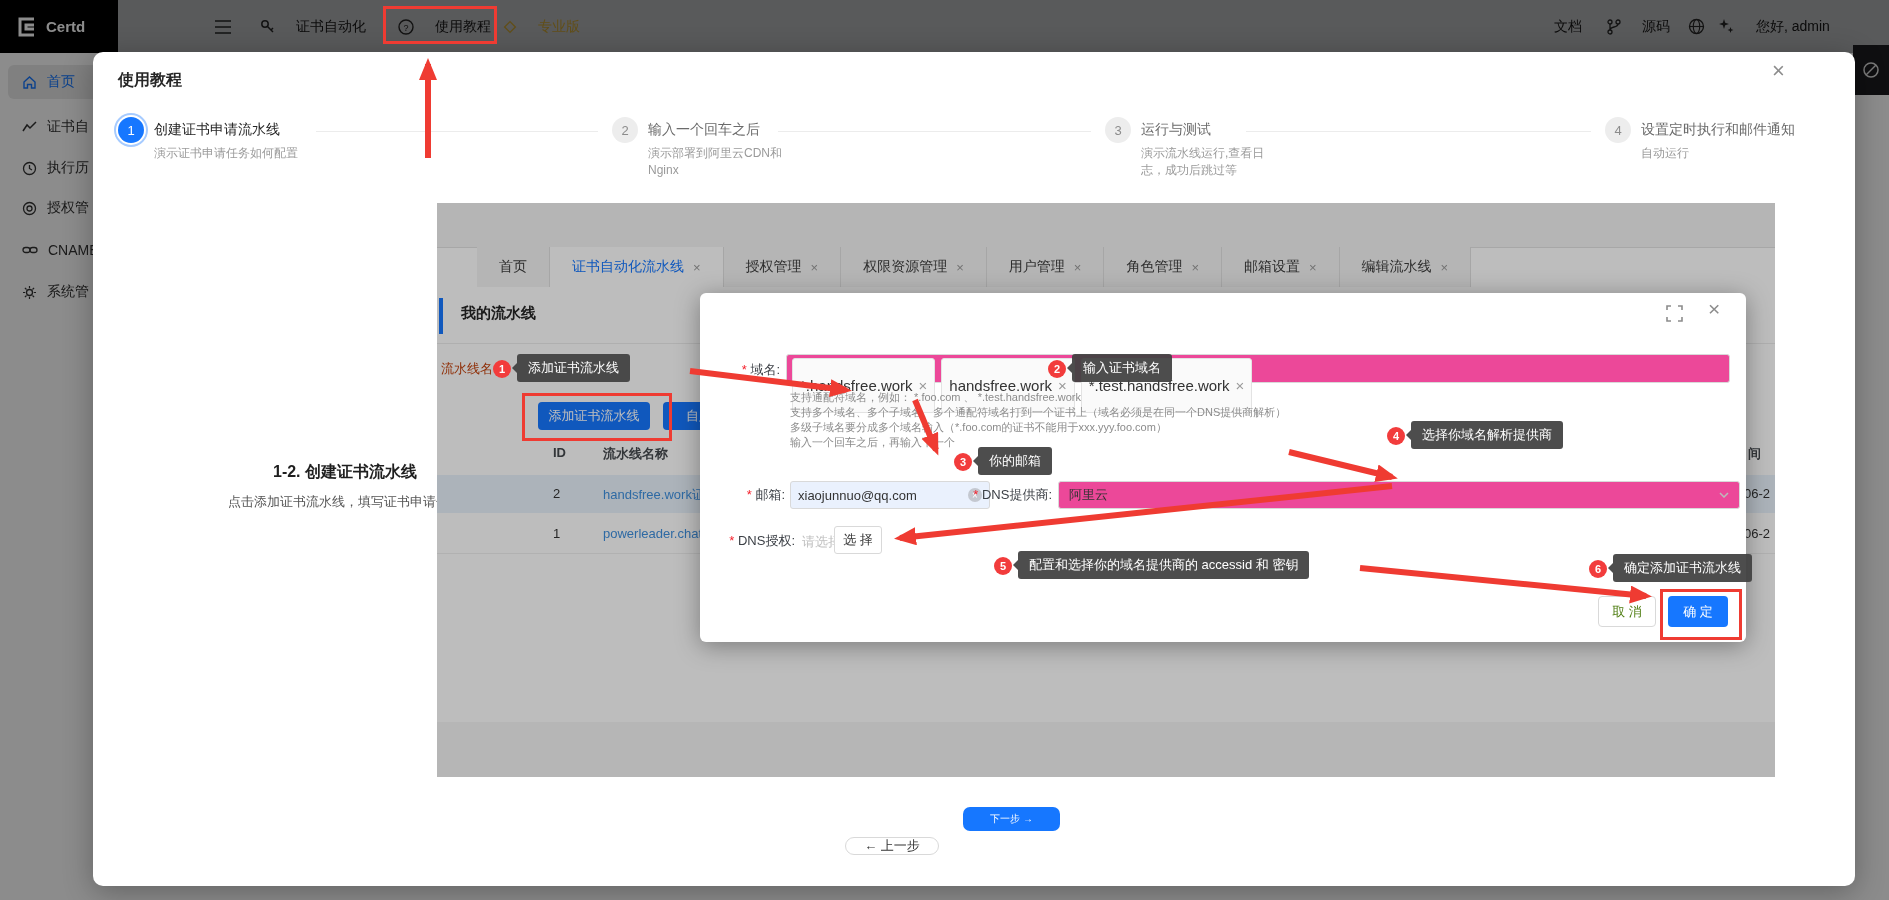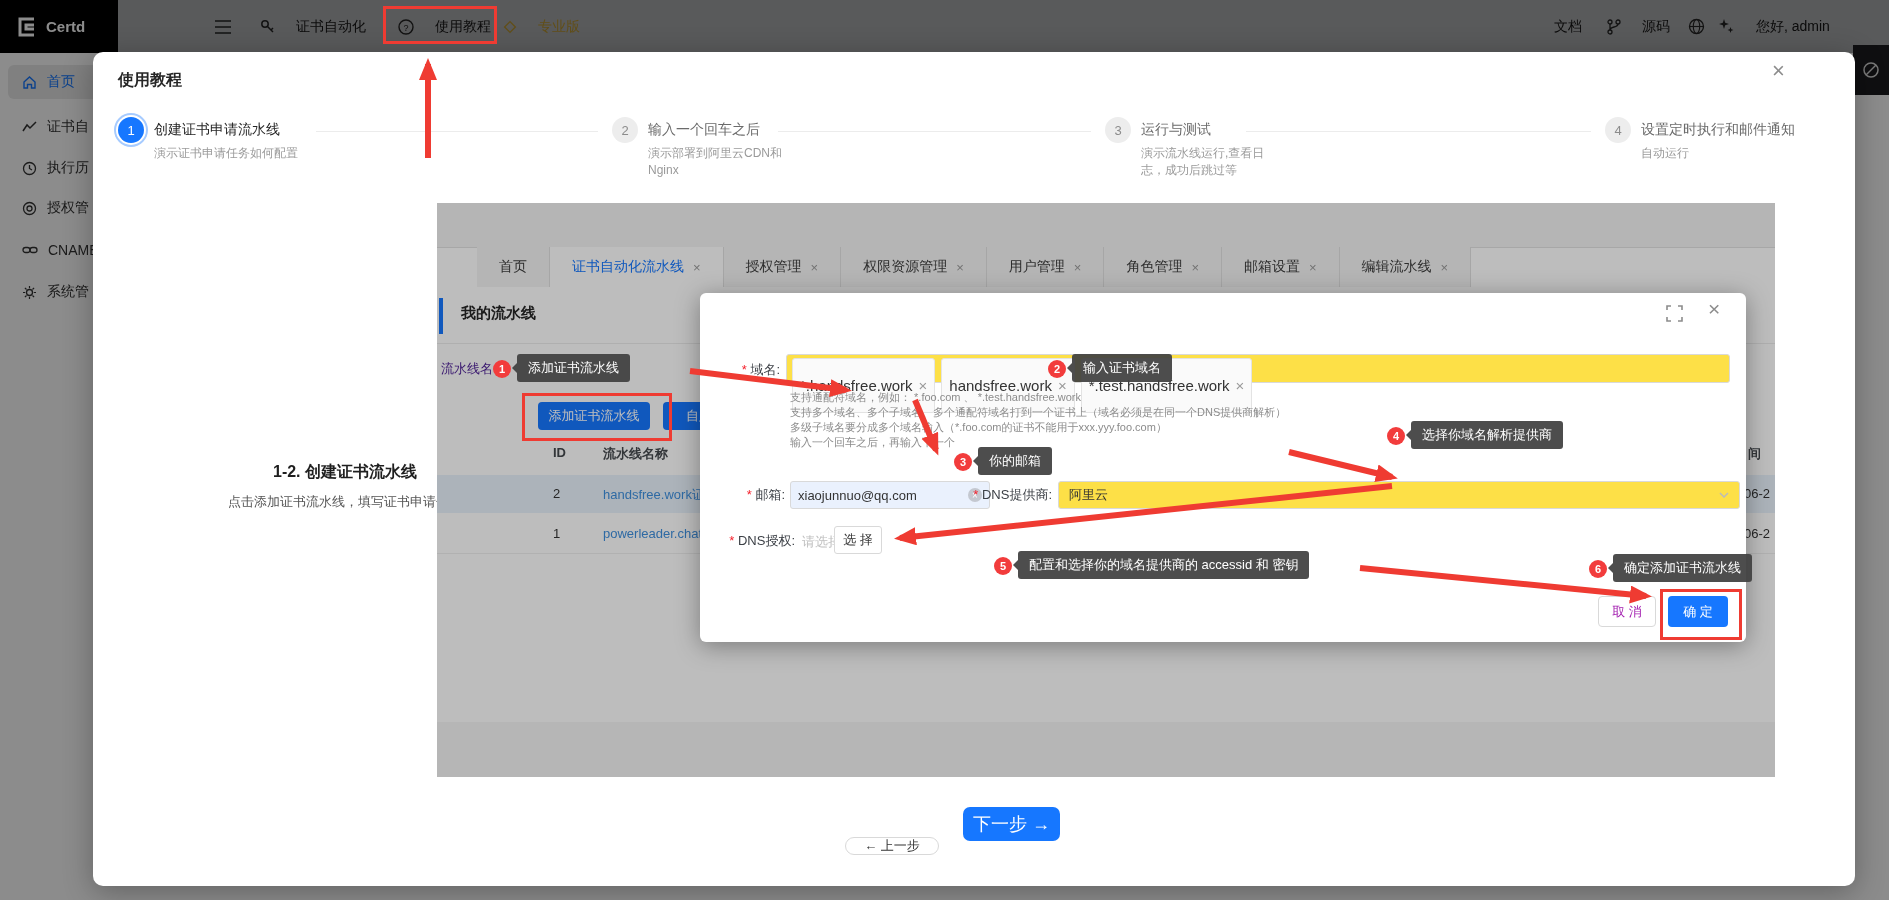--- a/index.html
+++ b/index.html
@@ -31,55 +31,55 @@
   .step-circle.current{background:#1677ff;color:#fff;box-shadow:0 0 0 2px #fff,0 0 0 4px #a6cbff}
   .step-circle.wait{background:#ededed;color:#8c8c8c}
   .step-title{font-size:14px;color:#262626;padding-top:4px}
   .step-title.wait{color:#6b6b6b}
   .step-desc{font-size:12px;color:#9a9a9a;line-height:17px;margin-top:6px}
   .step-line{background:#ececec;height:1px;top:131px}
   .panel-title{font-size:16px;font-weight:bold;color:#1f1f1f;text-align:center}
   .panel-desc{font-size:13px;color:#555;text-align:center;margin-top:10px}
   .tut-prev{left:845px;top:837px;width:94px;height:18px;border:1px solid #d9d9d9;border-radius:17px;background:#fff;
             display:flex;align-items:center;justify-content:center;font-size:13px;color:#333;cursor:pointer}
-  .tut-next{left:963px;top:807px;width:97px;height:34px;border:none;border-radius:7px;background:#1677ff;
-            display:flex;align-items:center;justify-content:center;font-size:18px;color:#fff;cursor:pointer}
+  .tut-next{left:963px;top:807px;width:97px;height:24px;border:none;border-radius:7px;background:#1677ff;
+            display:flex;align-items:center;justify-content:center;font-size:10px;color:#fff;cursor:pointer}
 
   
   .shot{left:437px;top:203px;width:1338px;height:574px;background:#fff;z-index:11;overflow:hidden}
   .shot-band{left:0;top:0;width:1338px;height:44px;background:#f4f4f4;border-bottom:1px solid #e2e2e2}
   .shot-tabs{left:40px;top:44px;height:40px;display:flex}
   .tab{height:40px;display:flex;align-items:center;padding:0 22px;background:#f5f5f5;border-right:1px solid #e0e0e0;font-size:14px;color:#3d3d3d;white-space:nowrap}
   .tab.active{background:#fff;color:#1677ff}
   .tab .x{margin-left:9px;color:#9a9a9a;font-size:13px}
   .shot-titlebar{left:2px;top:95px;width:4px;height:36px;background:#1677ff}
   .shot-title{left:24px;top:101px;font-size:15px;font-weight:bold;color:#262626}
   .shot-divider{left:0;top:140px;width:1338px;height:1px;background:#ececec}
-  .filter-label{left:4px;top:157px;font-size:13px;color:#4c1d95}
+  .filter-label{left:4px;top:157px;font-size:13px;color:#c2410c}
   .btn-blue{background:#1677ff;color:#fff;border:none;border-radius:4px;font-size:13px;display:flex;align-items:center;justify-content:center;cursor:pointer}
   .thead{top:242px;height:34px;font-size:13px;color:#45494e;font-weight:bold}
   .trow{left:0;width:1338px;height:38px}
   .cell{font-size:13px;color:#333}
   .link{color:#3f8fdd}
   .shot-bottom{left:0;top:519px;width:1338px;height:55px;background:#f6f6f6}
   .shot-overlay{left:437px;top:203px;width:1338px;height:574px;background:rgba(0,0,0,0.26);z-index:12}
 
   
   .dialog{left:700px;top:293px;width:1046px;height:349px;background:#fff;border-radius:6px;z-index:13;box-shadow:0 4px 24px rgba(0,0,0,.35)}
   .dlg-icon{color:#8c8c8c;cursor:pointer}
   .req::before{content:"* ";color:#f5222d}
   .f-label{font-size:13px;color:#3b3f45;text-align:right}
-  .dlg-input{border:1px solid #d9d9d9;border-radius:3px;background:#fde047;box-sizing:border-box}
+  .dlg-input{border:1px solid #d9d9d9;border-radius:3px;background:#ec4899;box-sizing:border-box}
   .tagbox{display:flex;gap:6px;align-items:center}
   .tag{background:#fafafa;border:1px solid #e3e3e3;border-radius:3px;font-size:15px;color:#333;padding:18px 7px;display:flex;gap:6px;align-items:flex-start;white-space:nowrap}
   .tag .x{color:#9a9a9a}
   .tips{font-size:11px;color:#8c8c8c;line-height:15px}
   .clear-ic{width:14px;height:14px;border-radius:50%;background:#c4c8d0;color:#fff;font-size:10px;display:flex;align-items:center;justify-content:center}
   .sel-btn{border:1px solid #d9d9d9;border-radius:3px;background:#fff;font-size:13px;color:#333;display:flex;align-items:center;justify-content:center;cursor:pointer}
-  .dlg-cancel{border:1px solid #d9d9d9;border-radius:4px;background:#fff;font-size:13px;color:#a21caf;display:flex;align-items:center;justify-content:center;cursor:pointer}
+  .dlg-cancel{border:1px solid #d9d9d9;border-radius:4px;background:#fff;font-size:13px;color:#4d7c0f;display:flex;align-items:center;justify-content:center;cursor:pointer}
   .dlg-ok{border:none;border-radius:4px;background:#1677ff;font-size:13px;color:#fff;display:flex;align-items:center;justify-content:center;cursor:pointer}
   .placeholder{color:#bfbfbf}
 
   
   .anno{z-index:20}
   .redbox{border:3px solid #ef3b32;z-index:20}
   .badge{width:18px;height:18px;border-radius:50%;background:#f23c3c;color:#fff;font-size:11px;font-weight:bold;
          display:flex;align-items:center;justify-content:center;z-index:21}
   .tip{background:rgba(66,66,66,0.94);color:#fff;font-size:13px;padding:5px 11px;border-radius:3px;white-space:nowrap;z-index:21}
   .tip::before{content:"";position:absolute;left:-5px;top:50%;margin-top:-5px;border:5px solid transparent;border-left:none;border-right:5px solid rgba(66,66,66,0.94)}

